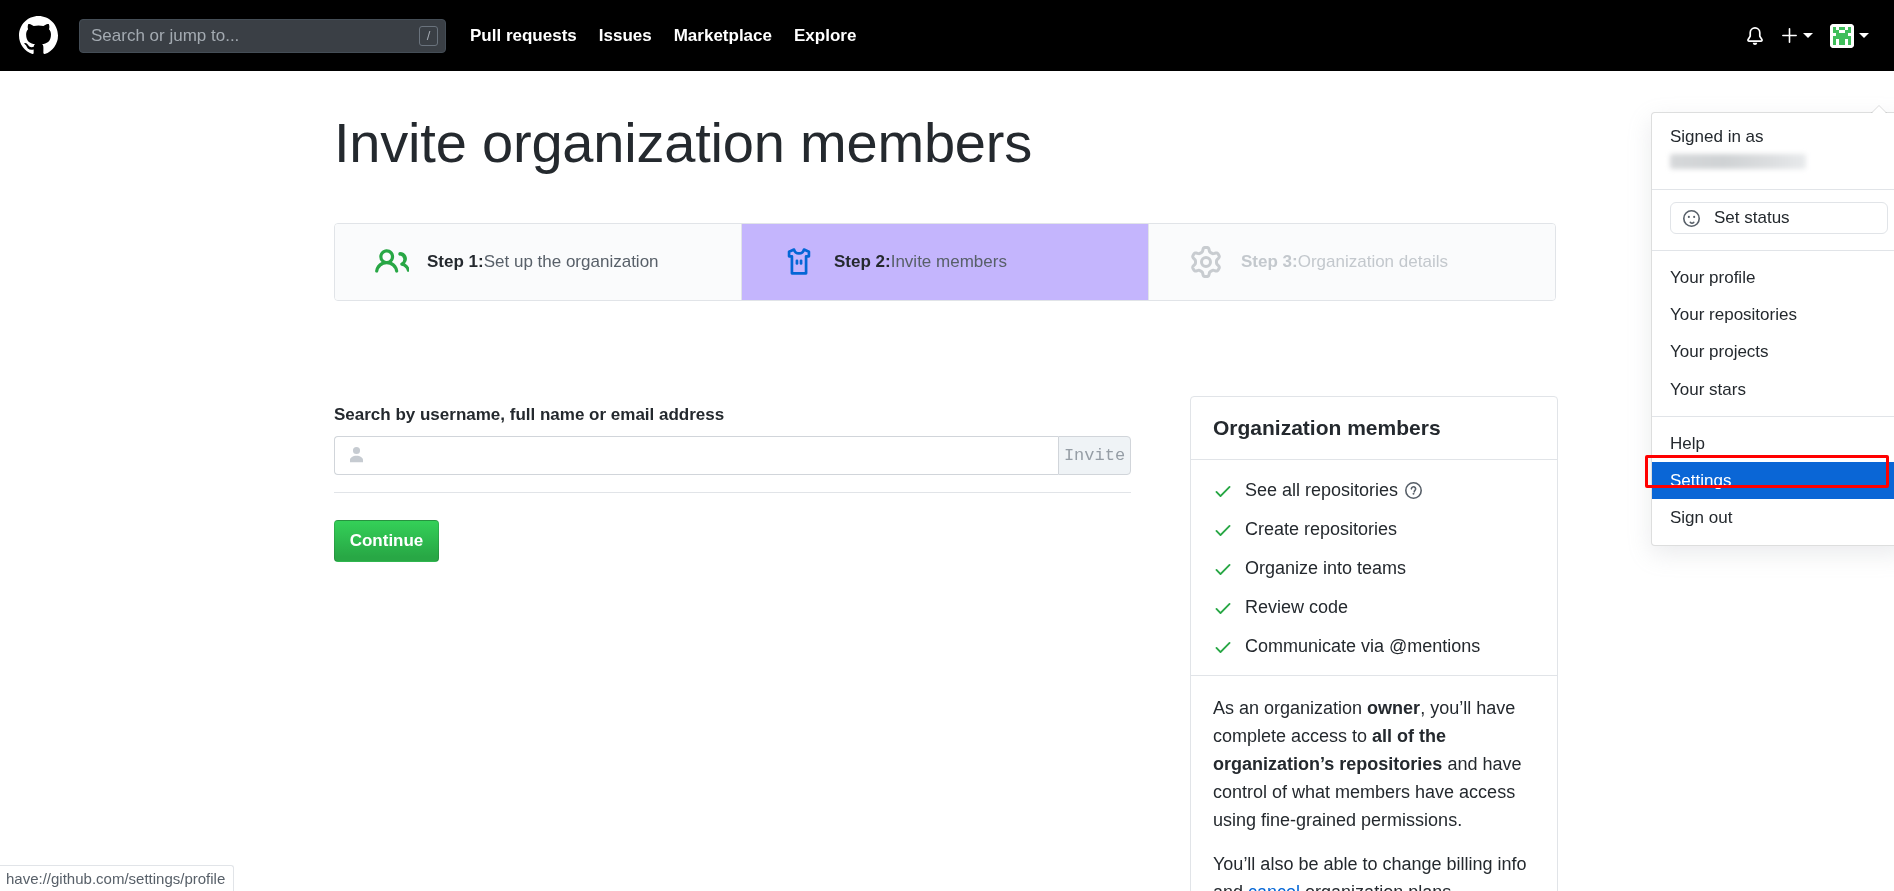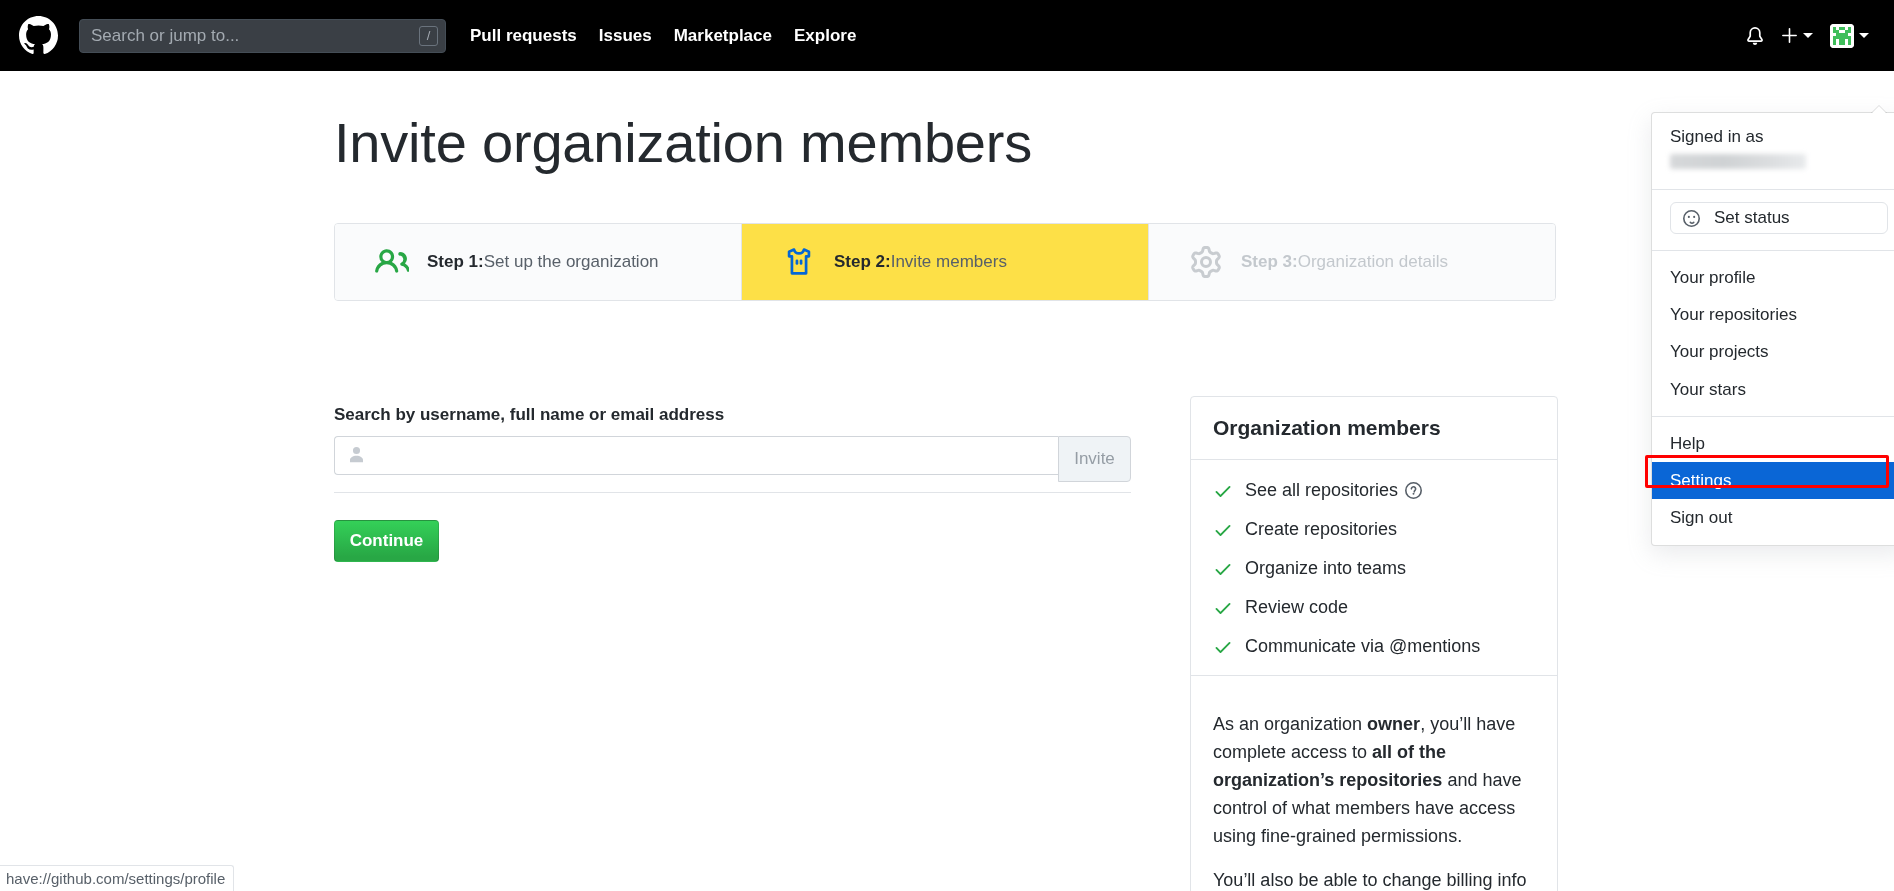--- a/index.html
+++ b/index.html
@@ -149,21 +149,21 @@
   }
   .step {
     flex: 1 1 0;
     display: flex;
     align-items: center;
     padding: 0 0 0 38px;
     border-right: 1px solid #e1e4e8;
     background: #fafbfc;
   }
   .step:last-child { border-right: none; }
-  .step.active { background: #fde047; }
+  .step.active { background: #c4b5fd; }
   .step-icon {
     width: 38px; height: 38px;
     margin-right: 16px;
     flex: 0 0 auto;
     display: flex; align-items: center; justify-content: center;
   }
   .step-text { display: flex; flex-direction: row; line-height: 1.35; }
   .step-num { font-size: 17px; font-weight: bold; color: #24292e; }
   .step-desc { font-size: 17px; color: #586069; }
   .step.disabled .step-num,
@@ -209,27 +209,27 @@
     width: 100%; height: 100%;
     border: none; outline: none;
     background: transparent;
     font-size: 17px;
     font-family: "Liberation Sans", sans-serif;
     padding: 0 12px 0 38px;
     color: #24292e;
   }
   .invite-btn {
     width: 73px;
-    height: 46px;
+    height: 39px;
     background: #eff3f6;
     border: 1px solid #d1d5da;
     border-radius: 0 4px 4px 0;
     color: #959da5;
     font-size: 17px;
-    font-family: Liberation Sans, sans-serif;
+    font-family: Liberation Mono, monospace;
     cursor: pointer;
   }
   .divider {
     position: absolute;
     left: 334px;
     top: 421px;
     width: 797px;
     height: 1px;
     background: #e1e4e8;
   }
@@ -291,21 +291,21 @@
     color: #586069;
     cursor: pointer;
   }
   .info-body {
     padding: 19px 22px 22px 22px;
     border-bottom: 1px solid #e1e4e8;
     font-size: 18px;
     line-height: 1.55;
     color: #24292e;
   }
-  .info-body p { margin-bottom: 17px; margin-top: 16px; }
+  .info-body p { margin-bottom: 17px; }
   .info-body p:last-child { margin-bottom: 0; }
   .info-body b { font-weight: bold; }
   .link { color: #0366d6; text-decoration: none; cursor: pointer; }
 
   
   .dropdown {
     position: absolute;
     top: 66px;
     left: 1651px;
     width: 256px;

